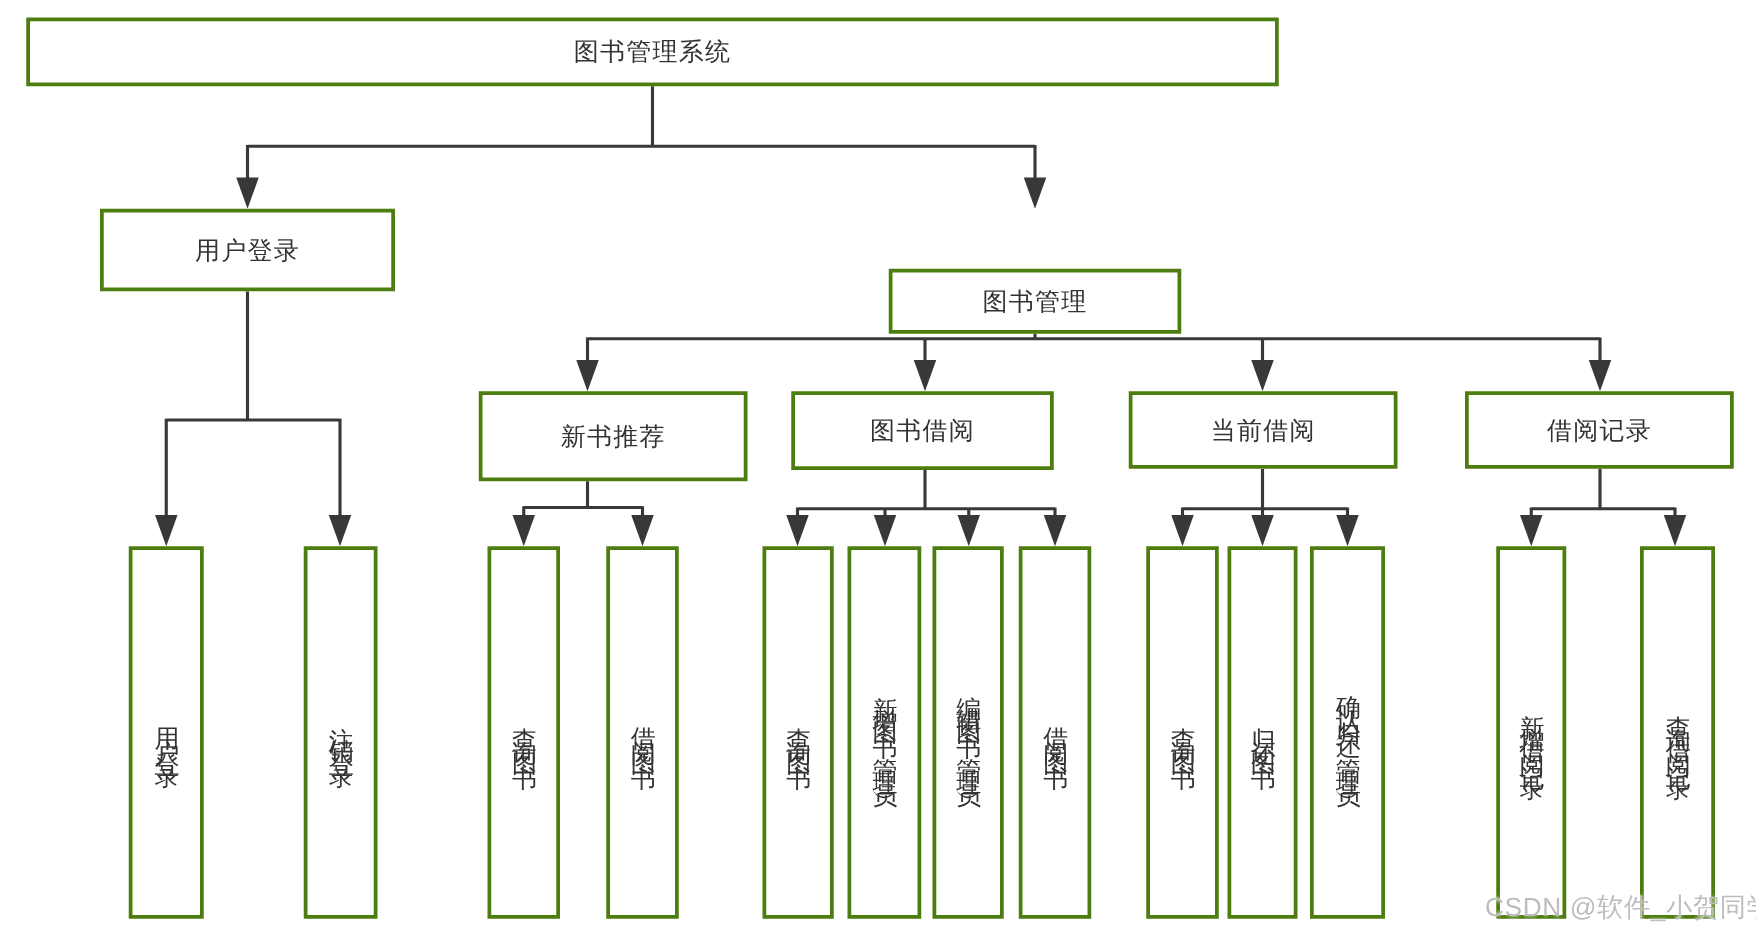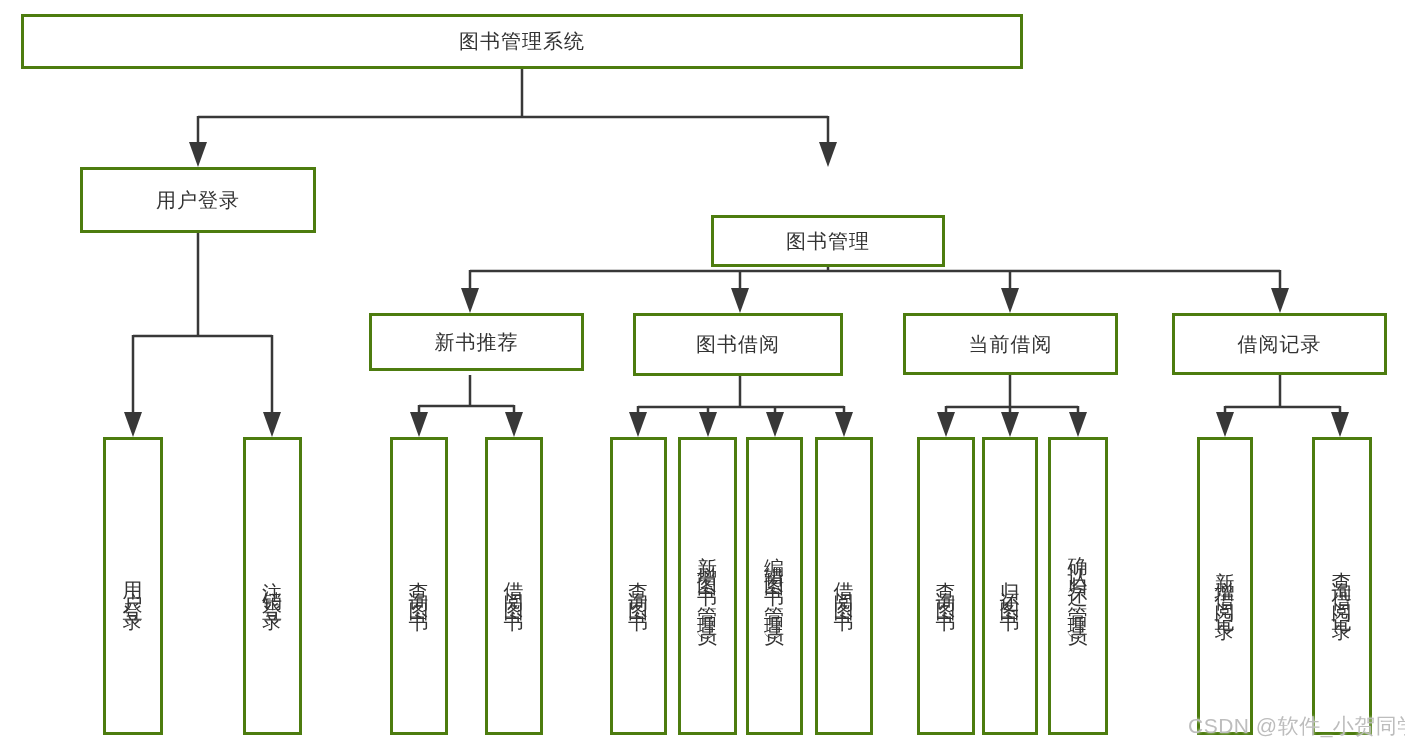--- a/index.html
+++ b/index.html
@@ -94,21 +94,21 @@
     <span>图书管理系统</span>
   </div>
 
   <div class="node" style="left:80px;top:167px;width:236px;height:66px;">
     <span>用户登录</span>
   </div>
   <div class="node" style="left:711px;top:167px;width:234px;height:52px;margin-top:48px;">
     <span>图书管理</span>
   </div>
 
-  <div class="node" style="left:369px;top:313px;width:215px;height:58px;">
+  <div class="node" style="left:383px;top:313px;width:215px;height:72px;">
     <span>新书推荐</span>
   </div>
   <div class="node" style="left:633px;top:313px;width:210px;height:63px;">
     <span>图书借阅</span>
   </div>
   <div class="node" style="left:903px;top:313px;width:215px;height:62px;justify-content:center;">
     <span>当前借阅</span>
   </div>
   <div class="node" style="left:1172px;top:313px;width:215px;height:62px;justify-content:center;">
     <span>借阅记录</span>

